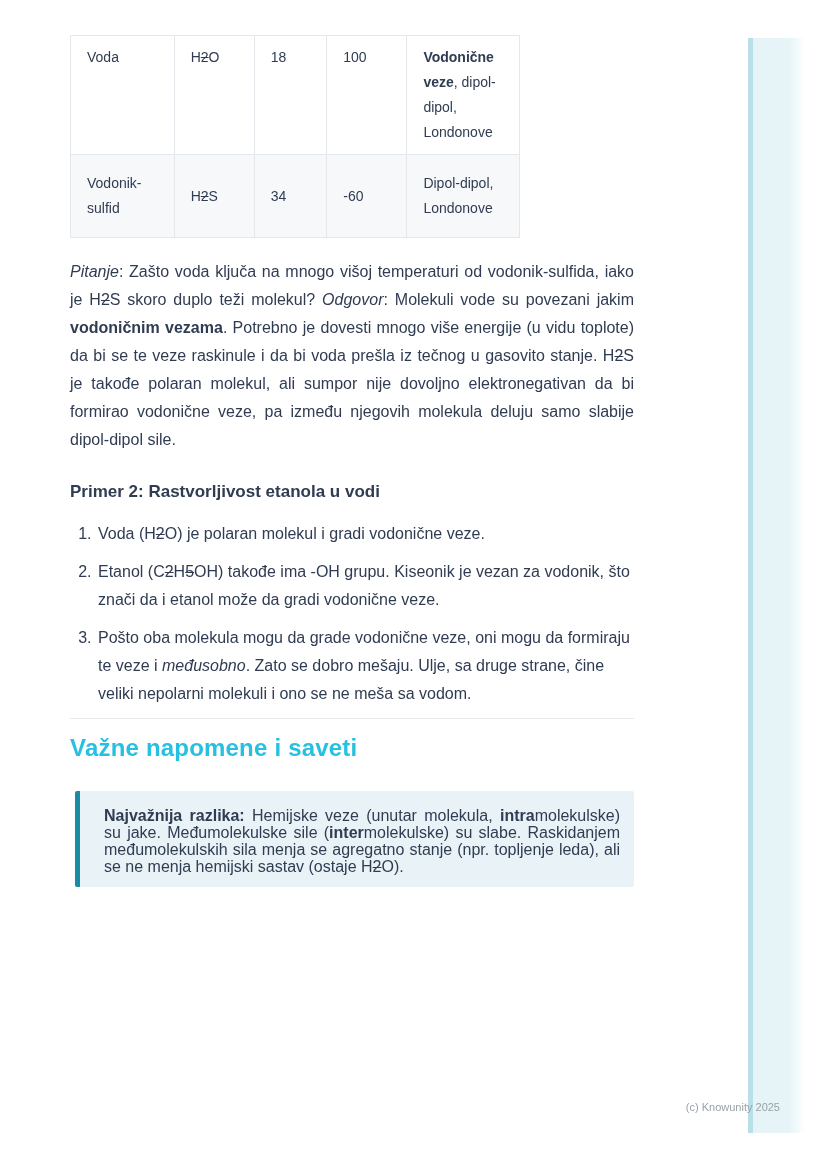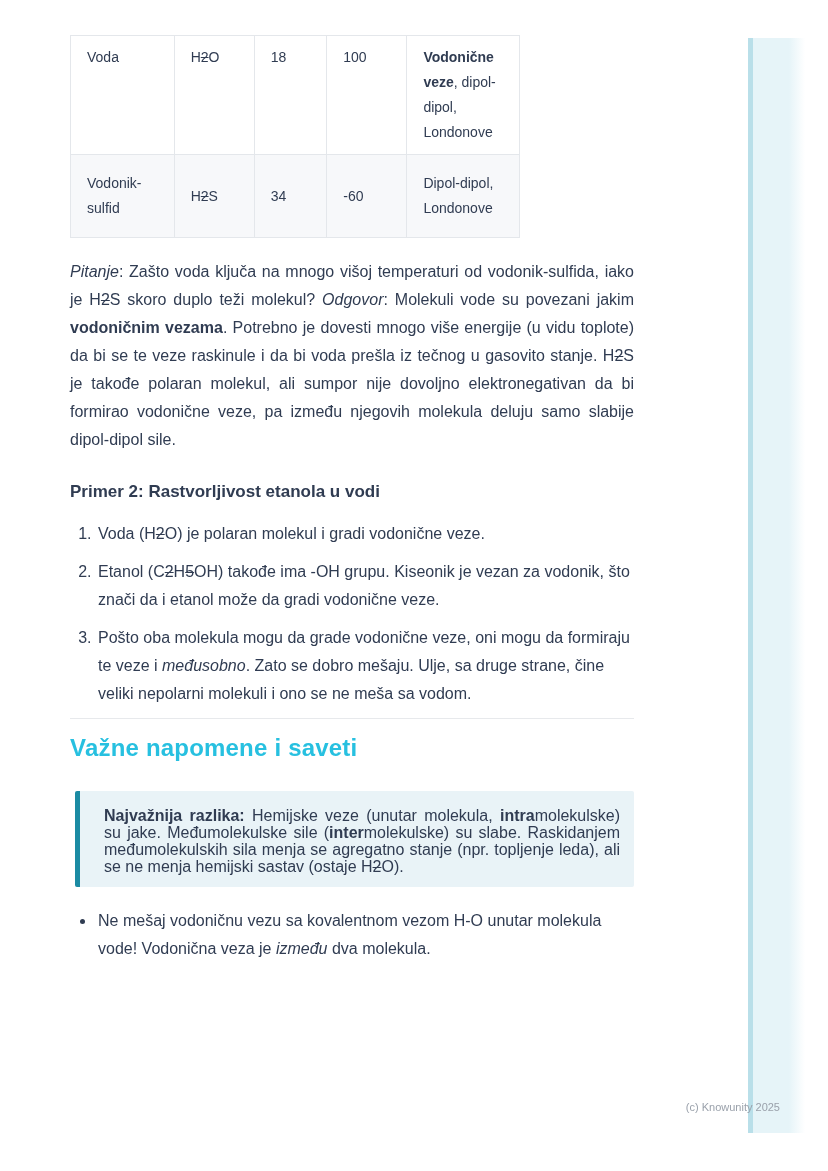--- a/index.html
+++ b/index.html
@@ -93,20 +93,17 @@
   </ol>
 
   <hr>
 
   <h2>Važne napomene i saveti</h2>
 
   <div class="callout">
     <p class="justify"><span class="b">Najvažnija razlika:</span><span> Hemijske veze (unutar molekula, </span><span class="b">intra</span><span>molekulske) su jake. Međumolekulske sile (</span><span class="b">inter</span><span>molekulske) su slabe. Raskidanjem međumolekulskih sila menja se agregatno stanje (npr. topljenje leda), ali se ne menja hemijski sastav (ostaje H</span><span class="sub">2</span><span>O).</span></p>
   </div>
 
-  <ul>
-    <li><span>Ne mešaj vodoničnu vezu sa kovalentnom vezom H-O unutar molekula vode! Vodonična veza je </span><span class="i">između</span><span> dva molekula.</span></li>
-  </ul>
 
 </div>
 
 <div class="edge-strip"></div>
 <div class="footer">(c) Knowunity 2025</div>
 
 </body></html>

